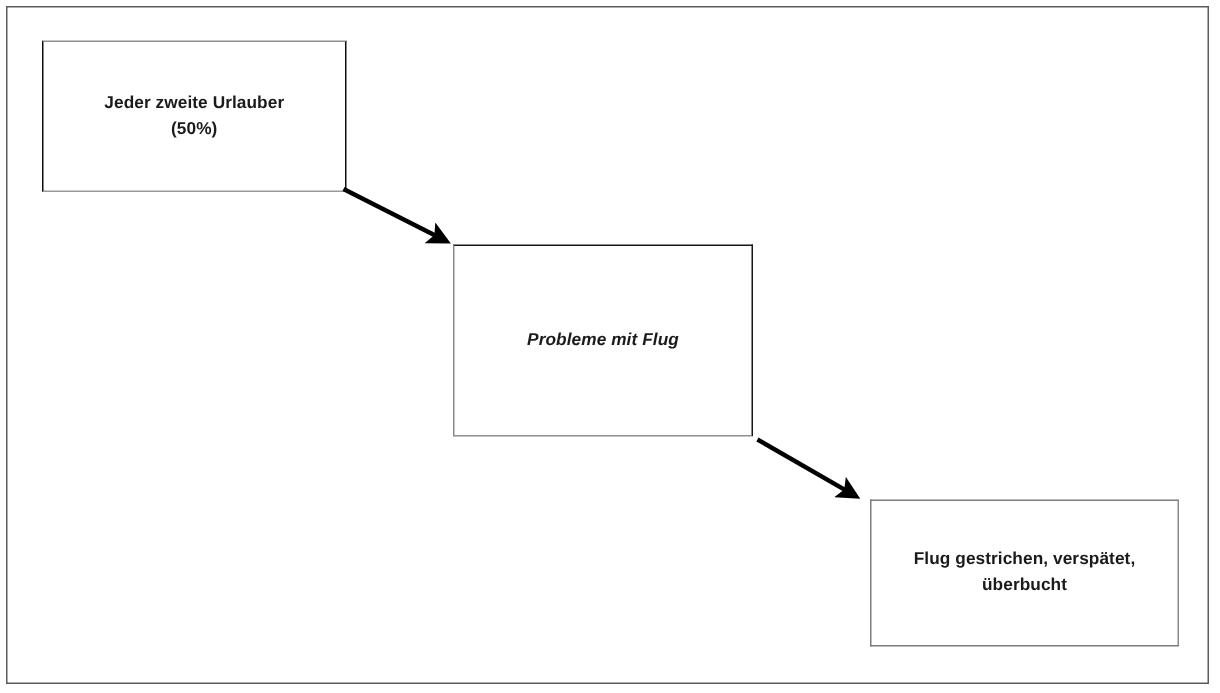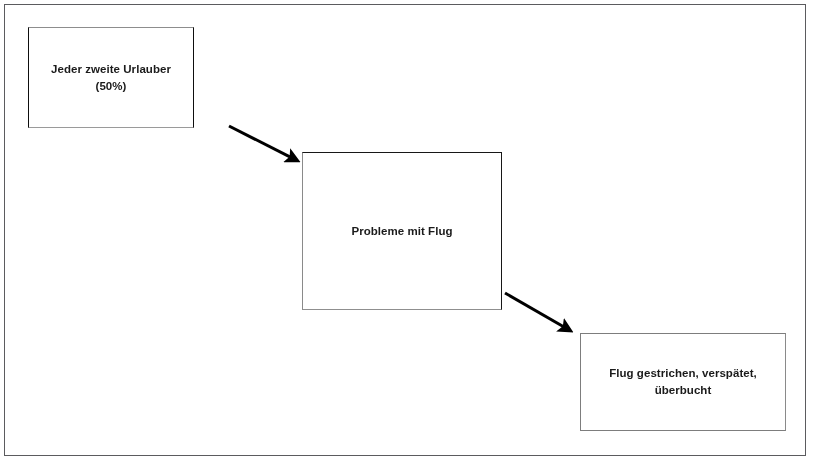--- a/index.html
+++ b/index.html
@@ -85,26 +85,26 @@
     pointer-events: none;
   }
 </style>
 </head>
 <body>
 
 <div id="canvas" style="background: rgb(255, 255, 255);">
 
   <div id="outer-frame" style="border-color: rgb(91, 91, 94);"></div>
 
-  <div class="flow-box" id="box-jeder-zweite-urlauber" style="left: 28px; top: 27px; width: 166px; height: 101px;">
+  <div class="flow-box" id="box-jeder-zweite-urlauber" style="left: 28px; top: 27px; width: 203px; height: 101px;">
     <div class="box-label">Jeder zweite Urlauber
 (50%)</div>
   </div>
 
-  <div class="flow-box" id="box-probleme-mit-flug" style="left: 302px; top: 152px; width: 200px; height: 158px;">
+  <div class="flow-box" id="box-probleme-mit-flug" style="left: 302px; top: 163px; width: 200px; height: 128px; font-style: italic;">
     <div class="box-label">Probleme mit Flug</div>
   </div>
 
   <div class="flow-box" id="box-flug-gestrichen" style="left: 580px; top: 333px; width: 206px; height: 98px; align-items: center;">
     <div class="box-label">Flug gestrichen, verspätet,
 überbucht</div>
   </div>
 
   <svg id="arrow-layer" viewBox="0 0 813 462" width="813" height="462" xmlns="http://www.w3.org/2000/svg">
     <defs>

